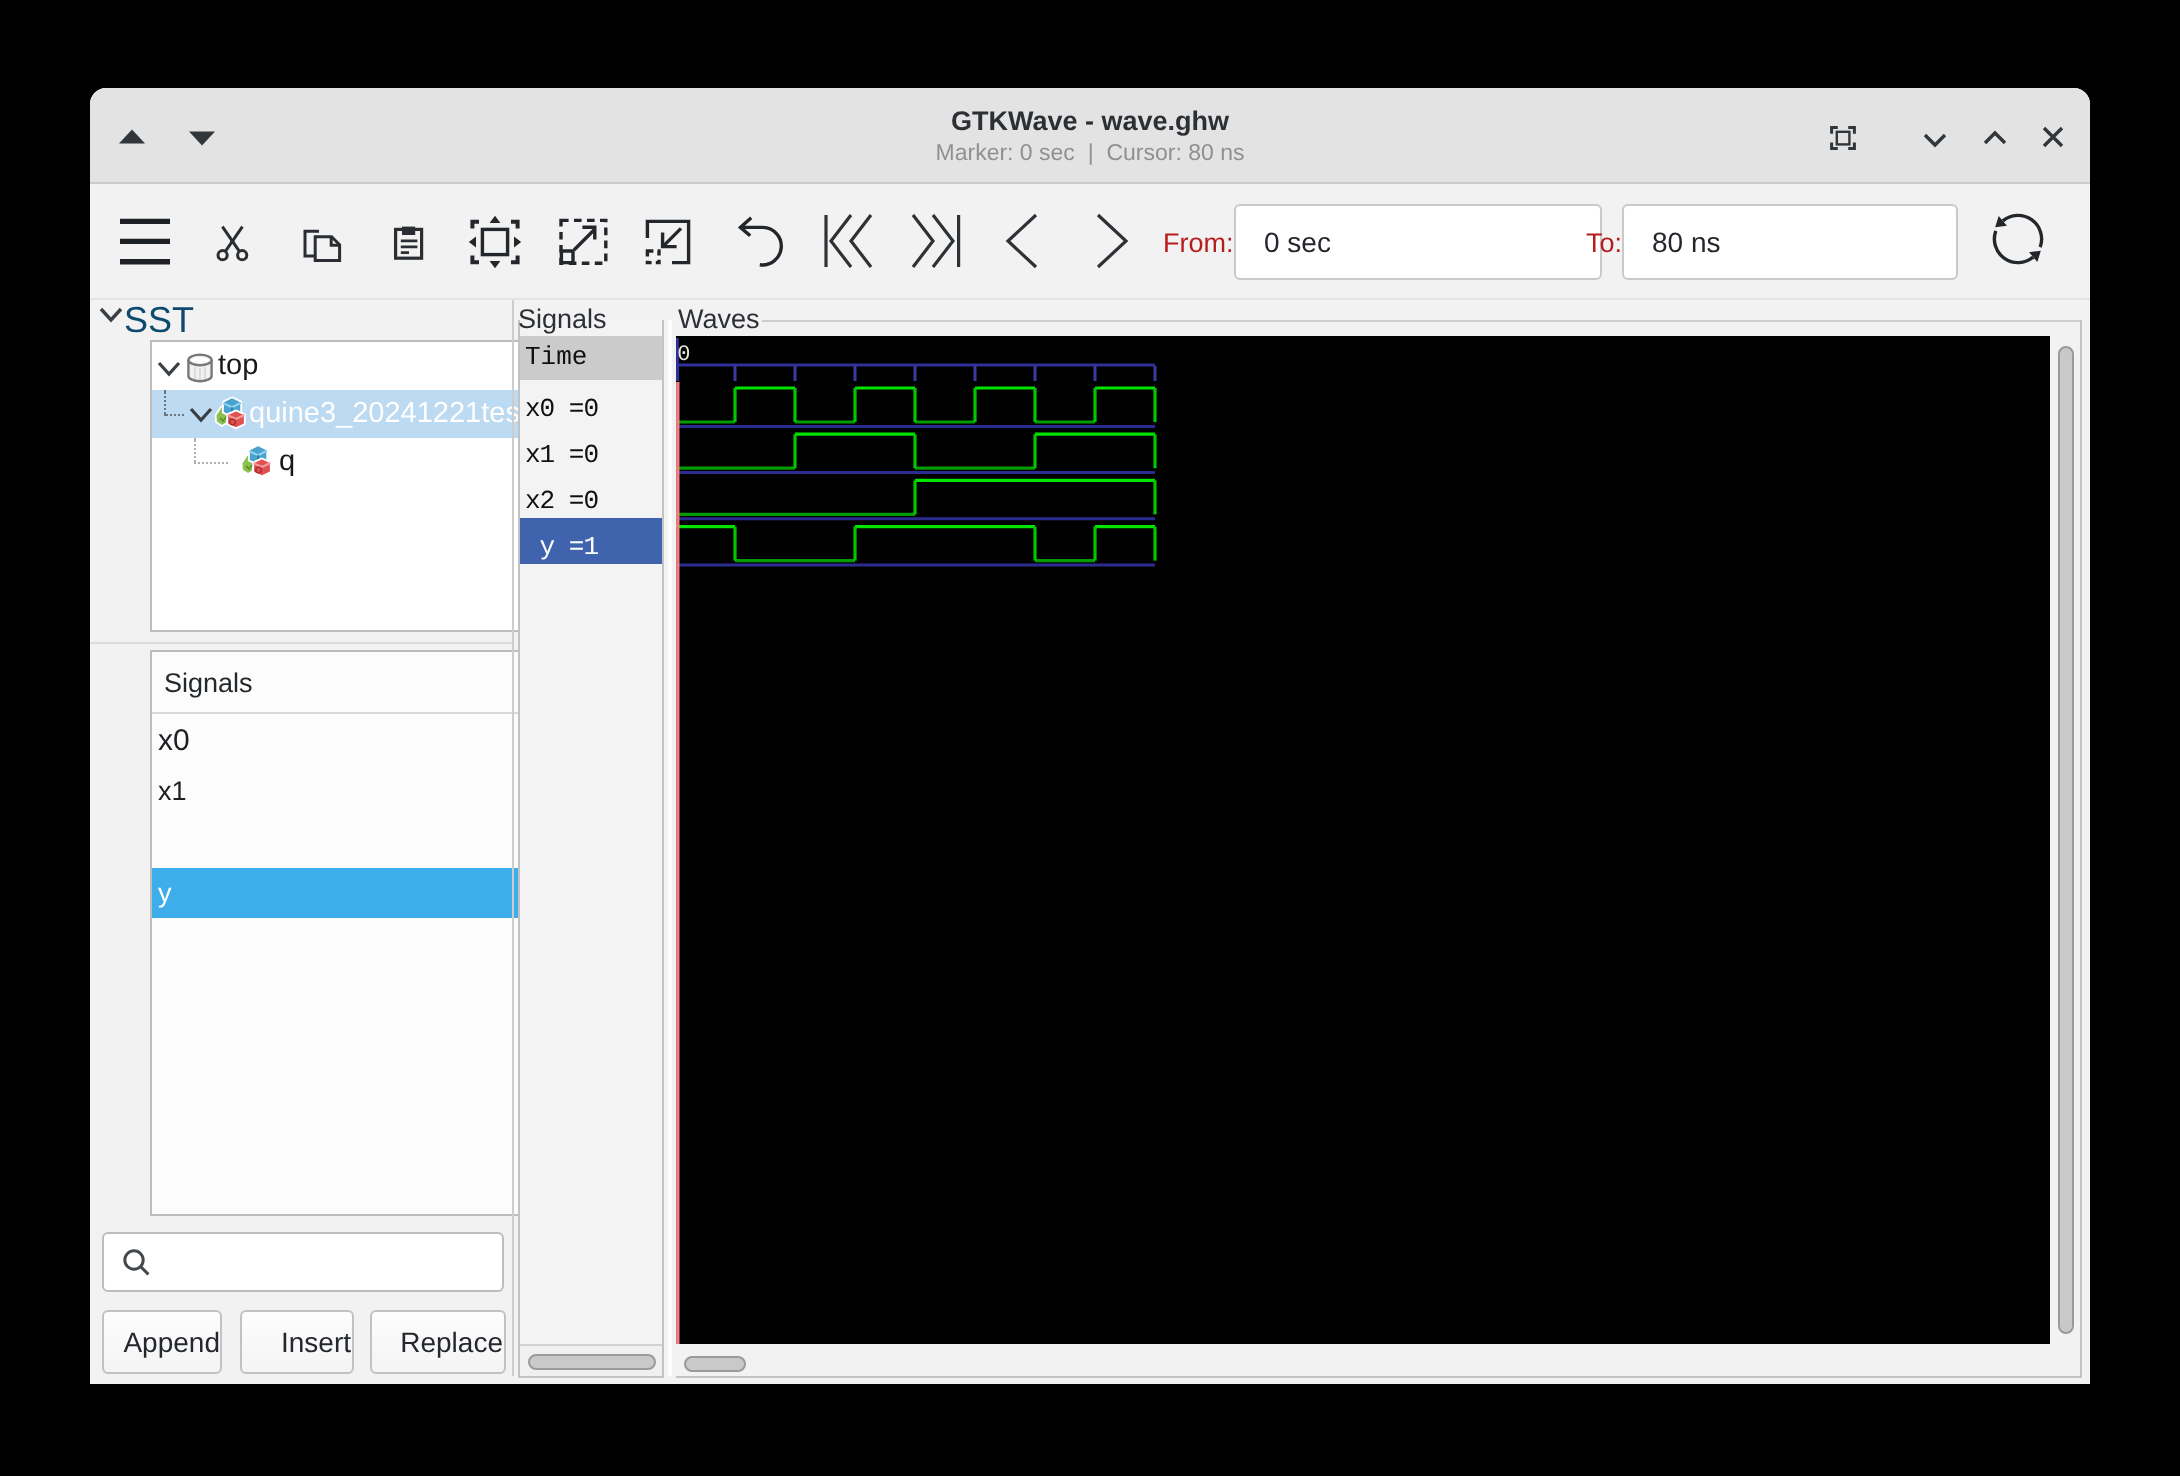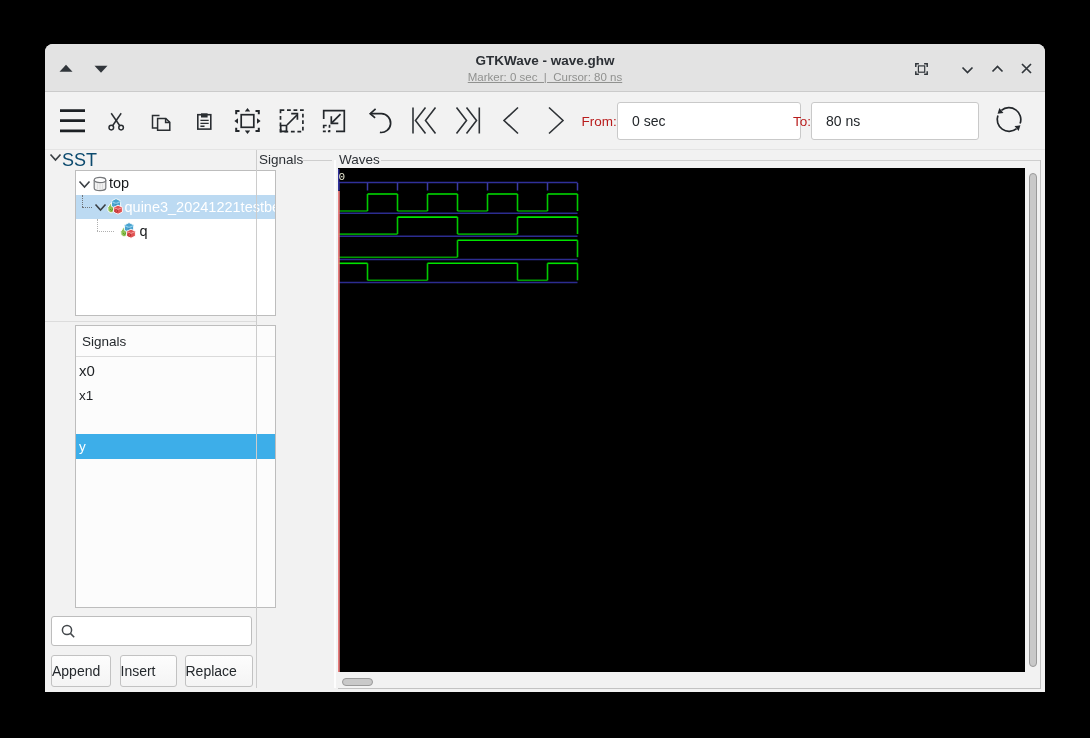--- a/index.html
+++ b/index.html
@@ -6,35 +6,35 @@
   html,body { width:1090px; height:738px; background:#000; overflow:hidden;
     font-family:"Liberation Sans", sans-serif; }
   .abs { position:absolute; }
   #win { position:absolute; left:45px; top:44px; width:1000px; height:648px;
     background:#f2f2f2; border-radius:8px 8px 0 0; overflow:hidden; }
   #titlebar { position:absolute; left:0; top:0; width:1000px; height:48px;
     background:#e3e3e3; border-bottom:1px solid #cbcbcb; }
   .ttl { position:absolute; left:0; top:9px; width:1000px; text-align:center;
     font-size:13.5px; font-weight:bold; color:#2c3035; }
   .sub { position:absolute; left:0; top:27px; width:1000px; text-align:center;
-    font-size:11.5px; color:#90918f;text-decoration:underline; }
+    font-size:11.5px; color:#90918f; }
   #toolbar { position:absolute; left:0; top:49px; width:1000px; height:57px;
     background:#f2f2f2; border-bottom:1px solid #e4e4e4; }
   .ticon { position:absolute; top:10px; }
   .tlabel { position:absolute; font-size:13.5px; color:#b91c1c; top:21px; }
   .tinput { position:absolute; top:9px; height:38px; background:#fff;
     border:1px solid #c9c9c9; border-radius:3px; font-size:14px; color:#23272b;
     padding-left:14px; line-height:36px; }
   .panelbg { position:absolute; left:0; top:106px; width:1000px; height:542px; background:#f2f2f2; }
   .box { position:absolute; background:#fff; border:1px solid #bdbdbd;margin-left:24px; }
   .fline { position:absolute; height:1px; background:#cecece; }
   .mono { font-family:"Liberation Mono", monospace; }
   .btn { position:absolute; height:32px; background:linear-gradient(#fdfdfd,#f4f4f4);
     border:1px solid #c2c2c2; border-radius:3px; font-size:14px; color:#24282c;
-    text-align:left; line-height:30px; }
+    text-align:right; line-height:30px; }
   .pill { position:absolute; background:#c9c9c9; border:1px solid #9a9a9a; border-radius:5px; }
 </style>
 </head>
 <body>
 <div id="win">
 
   <div id="titlebar">
     <svg class="abs" style="left:0;top:14px" width="120" height="20" viewBox="0 0 120 20">
       <path d="M14.5 13.8 L21 6.8 L27.5 13.8 Z" fill="#31363b"></path>
       <path d="M49.5 7.8 L56 14.8 L62.5 7.8 Z" fill="#31363b"></path>
@@ -240,20 +240,29 @@
   </svg>
 
   <div class="btn" style="left:6px;top:610.5px;width:60px">Append</div>
   <div class="btn" style="left:74.5px;top:610.5px;width:57px">Insert</div>
   <div class="btn" style="left:139.5px;top:610.5px;width:68px">Replace</div>
 
   <div class="abs" style="left:210.5px;top:106px;width:1px;height:538px;background:#cccccc"></div>
 
   <div class="abs" style="left:214px;top:108px;font-size:13.5px;color:#2c3035;z-index:5">Signals</div>
   <div class="fline" style="left:258px;top:115.5px;width:28.5px"></div>
+  <div class="abs" id="sigcol" style="left:213.5px;top:115.5px;width:73px;height:529px;border:1px solid #c3c3c3;border-top:none;background:#f3f3f3;overflow:hidden">
+    <div class="abs mono" style="left:0;top:8.5px;width:71px;height:21.7px;background:#cbcbcb;font-size:13px;color:#101010;line-height:21.7px;padding-left:3px">Time</div>
+    <div class="abs mono" style="left:0;top:30.2px;width:71px;height:23.2px;font-size:13px;color:#101010;line-height:29px;padding-left:3px;letter-spacing:-0.5px">x0 =0</div>
+    <div class="abs mono" style="left:0;top:53.4px;width:71px;height:23.2px;font-size:13px;color:#101010;line-height:29px;padding-left:3px;letter-spacing:-0.5px">x1 =0</div>
+    <div class="abs mono" style="left:0;top:76.6px;width:71px;height:23.2px;font-size:13px;color:#101010;line-height:29px;padding-left:3px;letter-spacing:-0.5px">x2 =0</div>
+    <div class="abs mono" style="left:0;top:99.8px;width:71px;height:23.2px;background:#3f63ad;font-size:13px;color:#fff;line-height:29px;padding-left:3px;letter-spacing:-0.5px">&nbsp;y =1</div>
+    <div class="abs" style="left:0;top:512.5px;width:71px;height:16.5px;background:#f0f0f0;border-top:1px solid #d2d2d2"></div>
+    <div class="pill" style="left:4.3px;top:517.5px;width:64px;height:8px"></div>
+  </div>
 
   <div class="abs" style="left:294px;top:108px;font-size:13.5px;color:#2c3035;z-index:5">Waves</div>
   <div class="fline" style="left:336px;top:115.5px;width:659px"></div>
   <div class="abs" style="left:995px;top:115.5px;width:1px;height:528.5px;background:#c3c3c3"></div>
   <div class="abs" style="left:292.5px;top:643.5px;width:703px;height:1px;background:#c3c3c3"></div>
 
   <div class="abs" style="left:289px;top:115.5px;width:2px;height:528px;background:#fdfdfd"></div>
 
   <div class="abs" style="left:293px;top:124px;width:686.5px;height:504px;background:#000">
     <svg class="abs" style="left:0;top:0" width="687" height="504" viewBox="0 0 687 504">

